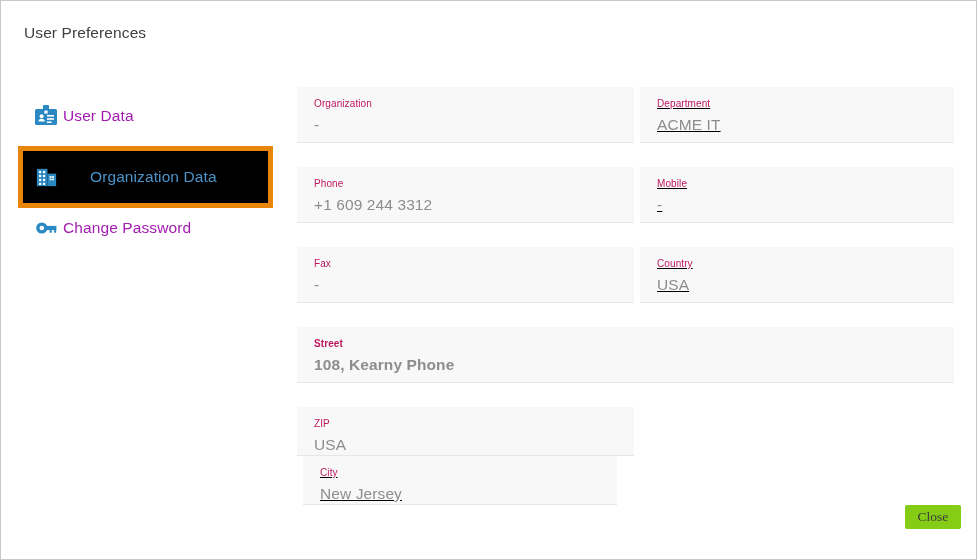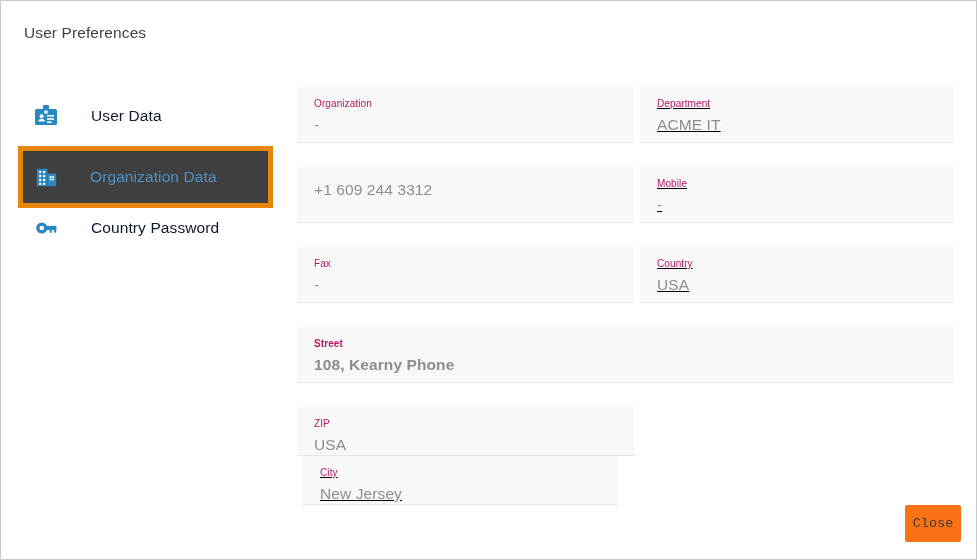--- a/index.html
+++ b/index.html
@@ -60,36 +60,35 @@
   .nav-item .nav-icon {
     width: 34px;
     height: 34px;
     margin-left: 6px;
     display: flex;
     align-items: center;
     justify-content: center;
     flex: none;
   }
   .nav-item .nav-label {
-    margin-left: 28px;
     font-size: 15.5px;
-    color: #0f172a;
+    color: #a21caf;
     white-space: nowrap;
     letter-spacing: 0.1px;
   }
   #nav-user-data    { top: 21px; }
   #nav-org-data     { top: 77px; }
   #nav-change-pass  { top: 133px; }
 
   
   #nav-org-data {
     left: 17px;
     width: 255px;
     height: 62px;
-    background: #404040;
+    background: #000000;
     border: 5px solid #e8860c;
   }
   #nav-org-data .nav-icon { margin-left: 6px; }
   #nav-org-data .nav-label {
     margin-left: 27px;
     color: #4b93c9;
   }
 
   
   #content {
@@ -146,25 +145,25 @@
     left: 0;
     bottom: 0;
     width: 100%;
     height: 62px;
   }
   #close-button {
     position: absolute;
     right: 15px;
     top: 8px;
     width: 56px;
-    height: 37px;
-    background: #f97316;
+    height: 24px;
+    background: #84cc16;
     border: none;
     border-radius: 2px;
-    font-family: Liberation Mono, monospace;
+    font-family: Liberation Serif, serif;
     font-size: 13.5px;
     color: #3b3b3b;
     cursor: pointer;
     padding: 0;
   }
 </style>
 </head>
 <body>
 
 <div id="dialog">
@@ -215,40 +214,41 @@
     <div class="nav-item" id="nav-change-pass">
       <span class="nav-icon">
         <svg width="26" height="26" viewBox="0 0 26 26" aria-hidden="true">
           <circle cx="8.8" cy="13" r="5.6" fill="#2a89c2"></circle>
           <circle cx="8.8" cy="13" r="2.3" fill="#ffffff"></circle>
           <rect x="13" y="10.9" width="10.4" height="4.2" fill="#2a89c2"></rect>
           <rect x="16.6" y="15.1" width="2.2" height="2.6" fill="#2a89c2"></rect>
           <rect x="21" y="15.1" width="2.2" height="2.6" fill="#2a89c2"></rect>
         </svg>
       </span>
-      <span class="nav-label">Country Password</span>
+      <span class="nav-label">Change Password</span>
     </div>
 
   </div>
 
   <div id="content">
 
     <div class="field-row" id="row-0">
       <div class="field half-left">
         <div class="field-label">Organization</div>
         <div class="field-value">-</div>
       </div>
       <div class="field half-right">
         <div class="field-label">Department</div>
         <div class="field-value">ACME IT</div>
       </div>
     </div>
 
     <div class="field-row" id="row-1">
       <div class="field half-left">
+        <div class="field-label">Phone</div>
         <div class="field-value">+1 609 244 3312</div>
       </div>
       <div class="field half-right">
         <div class="field-label">Mobile</div>
         <div class="field-value">-</div>
       </div>
     </div>
 
     <div class="field-row" id="row-2">
       <div class="field half-left">

